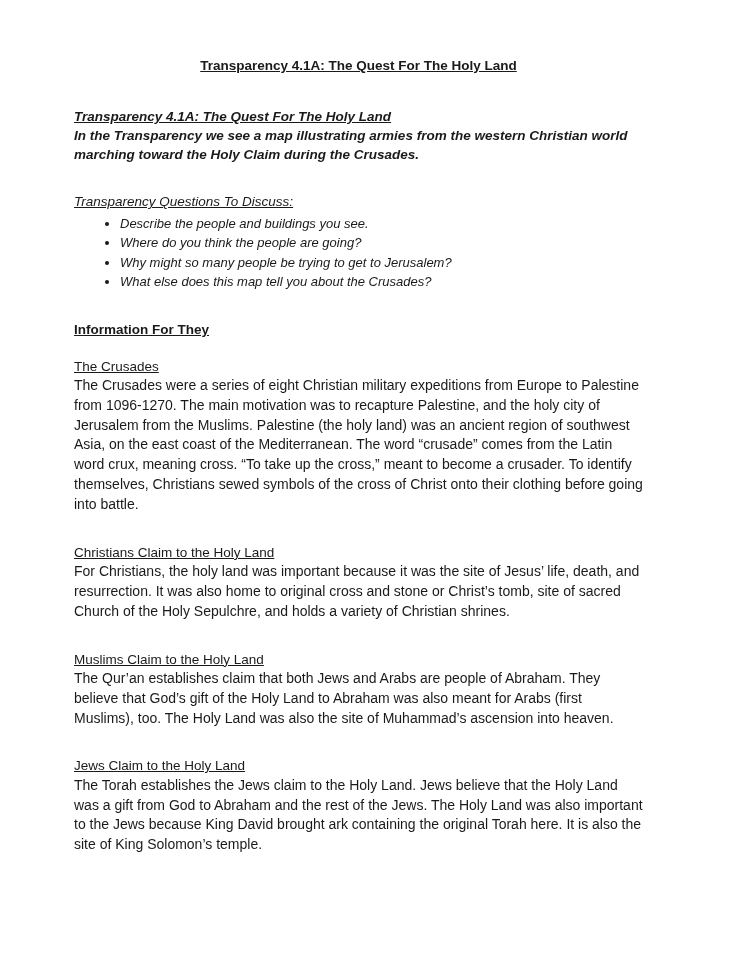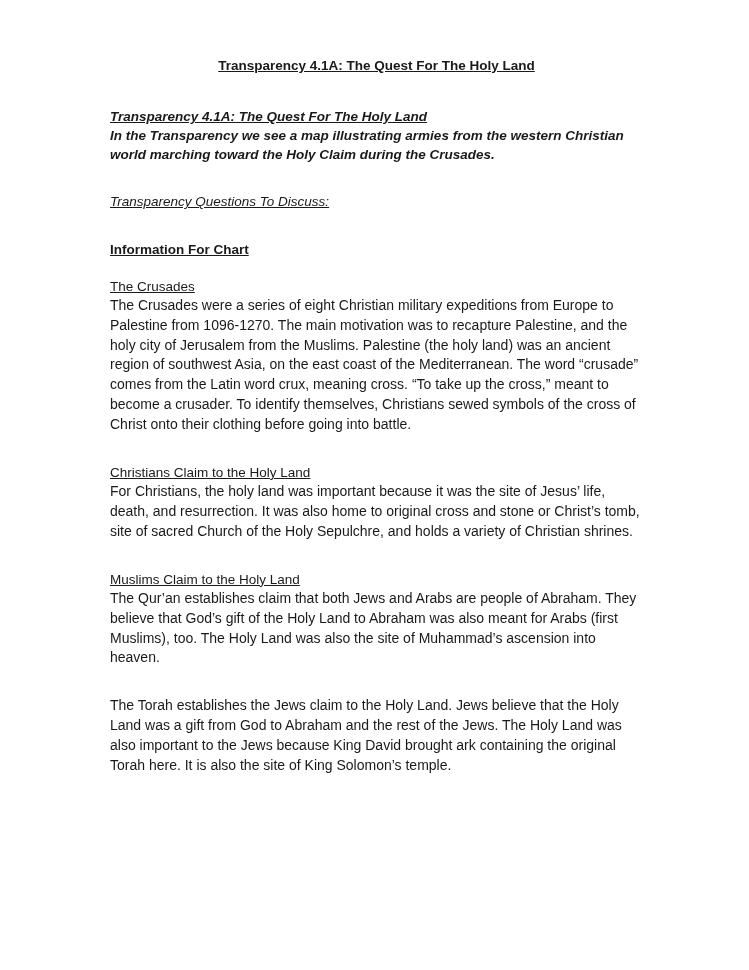--- a/index.html
+++ b/index.html
@@ -11,21 +11,21 @@
     width: 749px;
     height: 970px;
     font-family: "Liberation Sans", "DejaVu Sans", sans-serif;
     color: #1a1a1a;
     overflow: hidden;
   }
   .page {
     box-sizing: border-box;
     width: 749px;
     height: 970px;
-    padding: 58px 106px 40px 110px;
+    padding: 58px 106px 40px 74px;
     background: #ffffff;
   }
   .doc-title {
     text-align: center;
     font-weight: bold;
     text-decoration: underline;
     font-size: 13.5px;
     margin: 0 0 34px 0;
   }
   .intro-heading {
@@ -95,35 +95,42 @@
 <div class="page">
 
   <h1 class="doc-title">Transparency 4.1A: The Quest For The Holy Land</h1>
 
   <p class="intro-heading">Transparency 4.1A: The Quest For The Holy Land</p>
 
   <p class="intro-text">In the Transparency we see a map illustrating armies from the western Christian world marching toward the Holy Claim during the Crusades.</p>
 
   <p class="questions-heading">Transparency Questions To Discuss:</p>
 
+  <ul class="questions-list">
+    <li>Describe the people and buildings you see.</li>
+    <li>Where do you think the people are going?</li>
+    <li>Why might so many people be trying to get to Jerusalem?</li>
+    <li>What else does this map tell you about the Crusades?</li>
+  </ul>
 
-  <p class="chart-heading">Information For Chart</p>
+  <p class="chart-heading">Information For They</p>
 
   <div class="section first">
     <p class="section-heading">The Crusades</p>
     <p class="section-body">The Crusades were a series of eight Christian military expeditions from Europe to Palestine from 1096-1270.  The main motivation was to recapture Palestine, and the holy city of Jerusalem from the Muslims.  Palestine (the holy land) was an ancient region of southwest Asia, on the east coast of the Mediterranean.  The word “crusade” comes from the Latin word crux, meaning cross.  “To take up the cross,” meant to become a crusader.  To identify themselves, Christians sewed symbols of the cross of Christ onto their clothing before going into battle.</p>
   </div>
 
   <div class="section gap-large">
     <p class="section-heading">Christians Claim to the Holy Land</p>
     <p class="section-body">For Christians, the holy land was important because it was the site of Jesus’ life, death, and resurrection.  It was also home to original cross and stone or Christ’s tomb, site of sacred Church of the Holy Sepulchre, and holds a variety of Christian shrines.</p>
   </div>
 
   <div class="section gap-large">
     <p class="section-heading">Muslims Claim to the Holy Land</p>
     <p class="section-body">The Qur’an establishes claim that both Jews and Arabs are people of Abraham.  They believe that God’s gift of the Holy Land to Abraham was also meant for Arabs (first Muslims), too.  The Holy Land was also the site of Muhammad’s ascension into heaven.</p>
   </div>
 
   <div class="section gap-large">
+    <p class="section-heading">Jews Claim to the Holy Land</p>
     <p class="section-body">The Torah establishes the Jews claim to the Holy Land.  Jews believe that the Holy Land was a gift from God to Abraham and the rest of the Jews.  The Holy Land was also important to the Jews because King David brought ark containing the original Torah here.  It is also the site of King Solomon’s temple.</p>
   </div>
 
 </div>
 
 </body></html>

